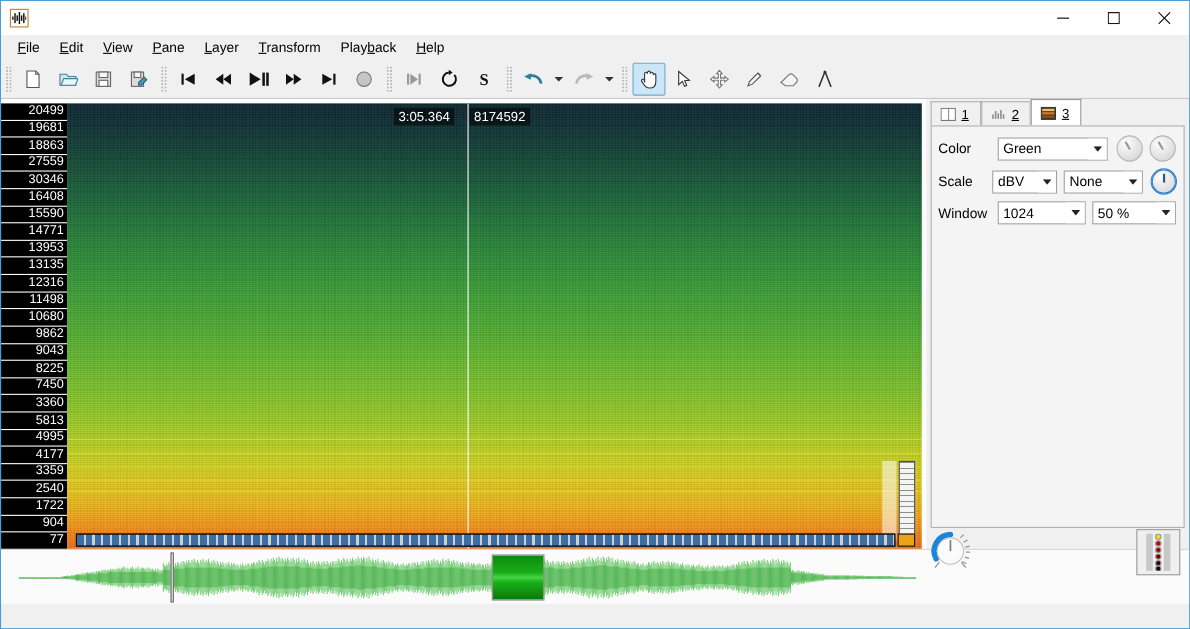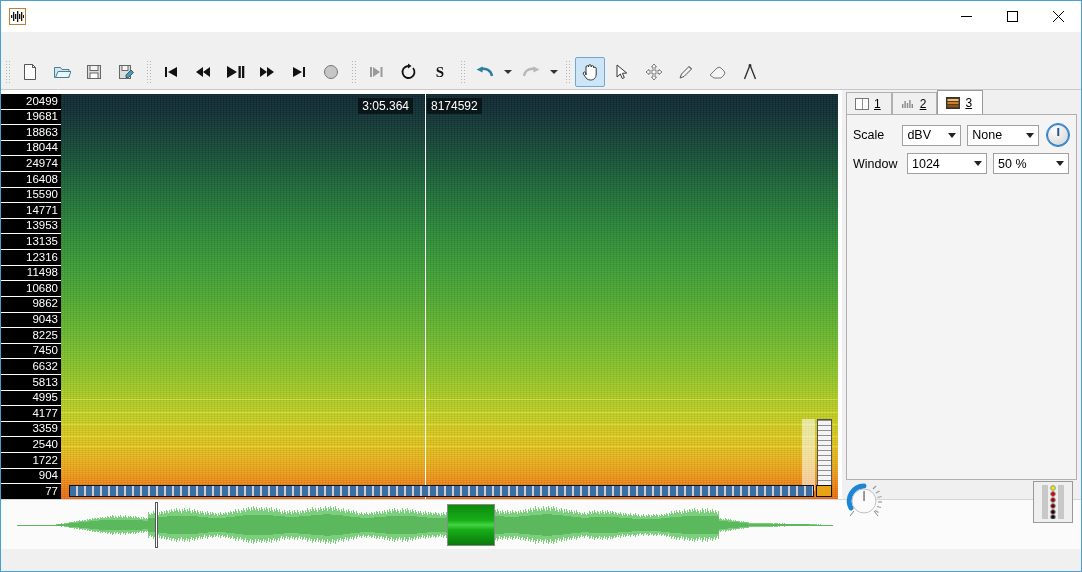--- a/index.html
+++ b/index.html
@@ -289,20 +289,30 @@
           </svg>
       </div>
       <div class="winbtn close">
         <svg width="11" height="11" viewBox="0 0 11 11">
             <path d="M0 0 L11 11 M11 0 L0 11" stroke="#000" stroke-width="1"></path>
           </svg>
       </div>
     </div>
   </div>
 
+  <div class="menubar">
+    <div class="menu-item"><u>F</u>ile</div>
+    <div class="menu-item"><u>E</u>dit</div>
+    <div class="menu-item"><u>V</u>iew</div>
+    <div class="menu-item"><u>P</u>ane</div>
+    <div class="menu-item"><u>L</u>ayer</div>
+    <div class="menu-item"><u>T</u>ransform</div>
+    <div class="menu-item">Play<u>b</u>ack</div>
+    <div class="menu-item"><u>H</u>elp</div>
+  </div>
 
   <div class="toolbar">
     <div class="tb-handle"></div>
     <div class="tbtn">
       <svg width="18" height="18" viewBox="0 0 18 18">
           <path d="M3.5 1.5 h8 l3 3 v12 h-11 z" fill="#fff" stroke="#555"></path>
           <path d="M11.5 1.5 v3 h3" fill="none" stroke="#555"></path>
         </svg>
     </div>
     <div class="tbtn">
@@ -441,35 +451,35 @@
           <circle cx="9" cy="2.5" r="1.4" fill="#333"></circle>
         </svg>
     </div>
   </div>
 
   <div class="pane-area">
     <div class="freq-axis">
       <div class="freq-lab">20499</div>
       <div class="freq-lab">19681</div>
       <div class="freq-lab">18863</div>
-      <div class="freq-lab">18044</div>
-      <div class="freq-lab">24974</div>
+      <div class="freq-lab">27559</div>
+      <div class="freq-lab">30346</div>
       <div class="freq-lab">16408</div>
       <div class="freq-lab">15590</div>
       <div class="freq-lab">14771</div>
       <div class="freq-lab">13953</div>
       <div class="freq-lab">13135</div>
       <div class="freq-lab">12316</div>
       <div class="freq-lab">11498</div>
       <div class="freq-lab">10680</div>
       <div class="freq-lab">9862</div>
       <div class="freq-lab">9043</div>
       <div class="freq-lab">8225</div>
       <div class="freq-lab">7450</div>
-      <div class="freq-lab">6632</div>
+      <div class="freq-lab">3360</div>
       <div class="freq-lab">5813</div>
       <div class="freq-lab">4995</div>
       <div class="freq-lab">4177</div>
       <div class="freq-lab">3359</div>
       <div class="freq-lab">2540</div>
       <div class="freq-lab">1722</div>
       <div class="freq-lab">904</div>
       <div class="freq-lab">77</div>
     </div>
 
@@ -523,20 +533,33 @@
             <rect x="1.5" y="2" width="11" height="2" fill="#e8c070"></rect>
             <rect x="1.5" y="5" width="11" height="2" fill="#c88030"></rect>
             <rect x="1.5" y="8" width="11" height="2" fill="#8a5020"></rect>
           </svg>
         <u>3</u>
       </div>
     </div>
 
     <div class="propbody">
 
+      <div class="prow">
+        <div class="plabel">Color</div>
+        <div class="combo" style="width:100px">
+          <span>Green</span>
+          <span class="cbarrow">
+            <svg width="8" height="5" viewBox="0 0 8 5">
+                <path d="M0 0 L4 5 L8 0 z" fill="#222"></path>
+              </svg>
+          </span>
+        </div>
+        <div class="dial" style="margin-left:8px"></div>
+        <div class="dial" style="margin-left:6px"></div>
+      </div>
 
       <div class="prow">
         <div class="plabel">Scale</div>
         <div class="combo" style="width:62px">
           <span>dBV</span>
           <span class="cbarrow">
             <svg width="8" height="5" viewBox="0 0 8 5">
                 <path d="M0 0 L4 5 L8 0 z" fill="#222"></path>
               </svg>
           </span>

